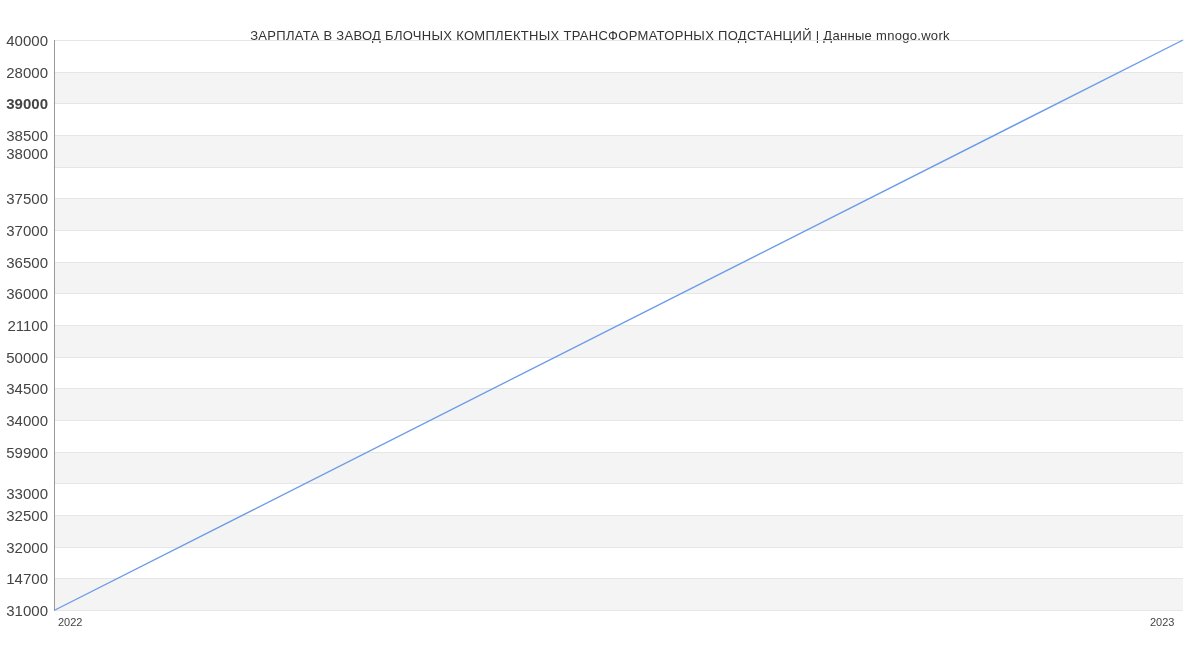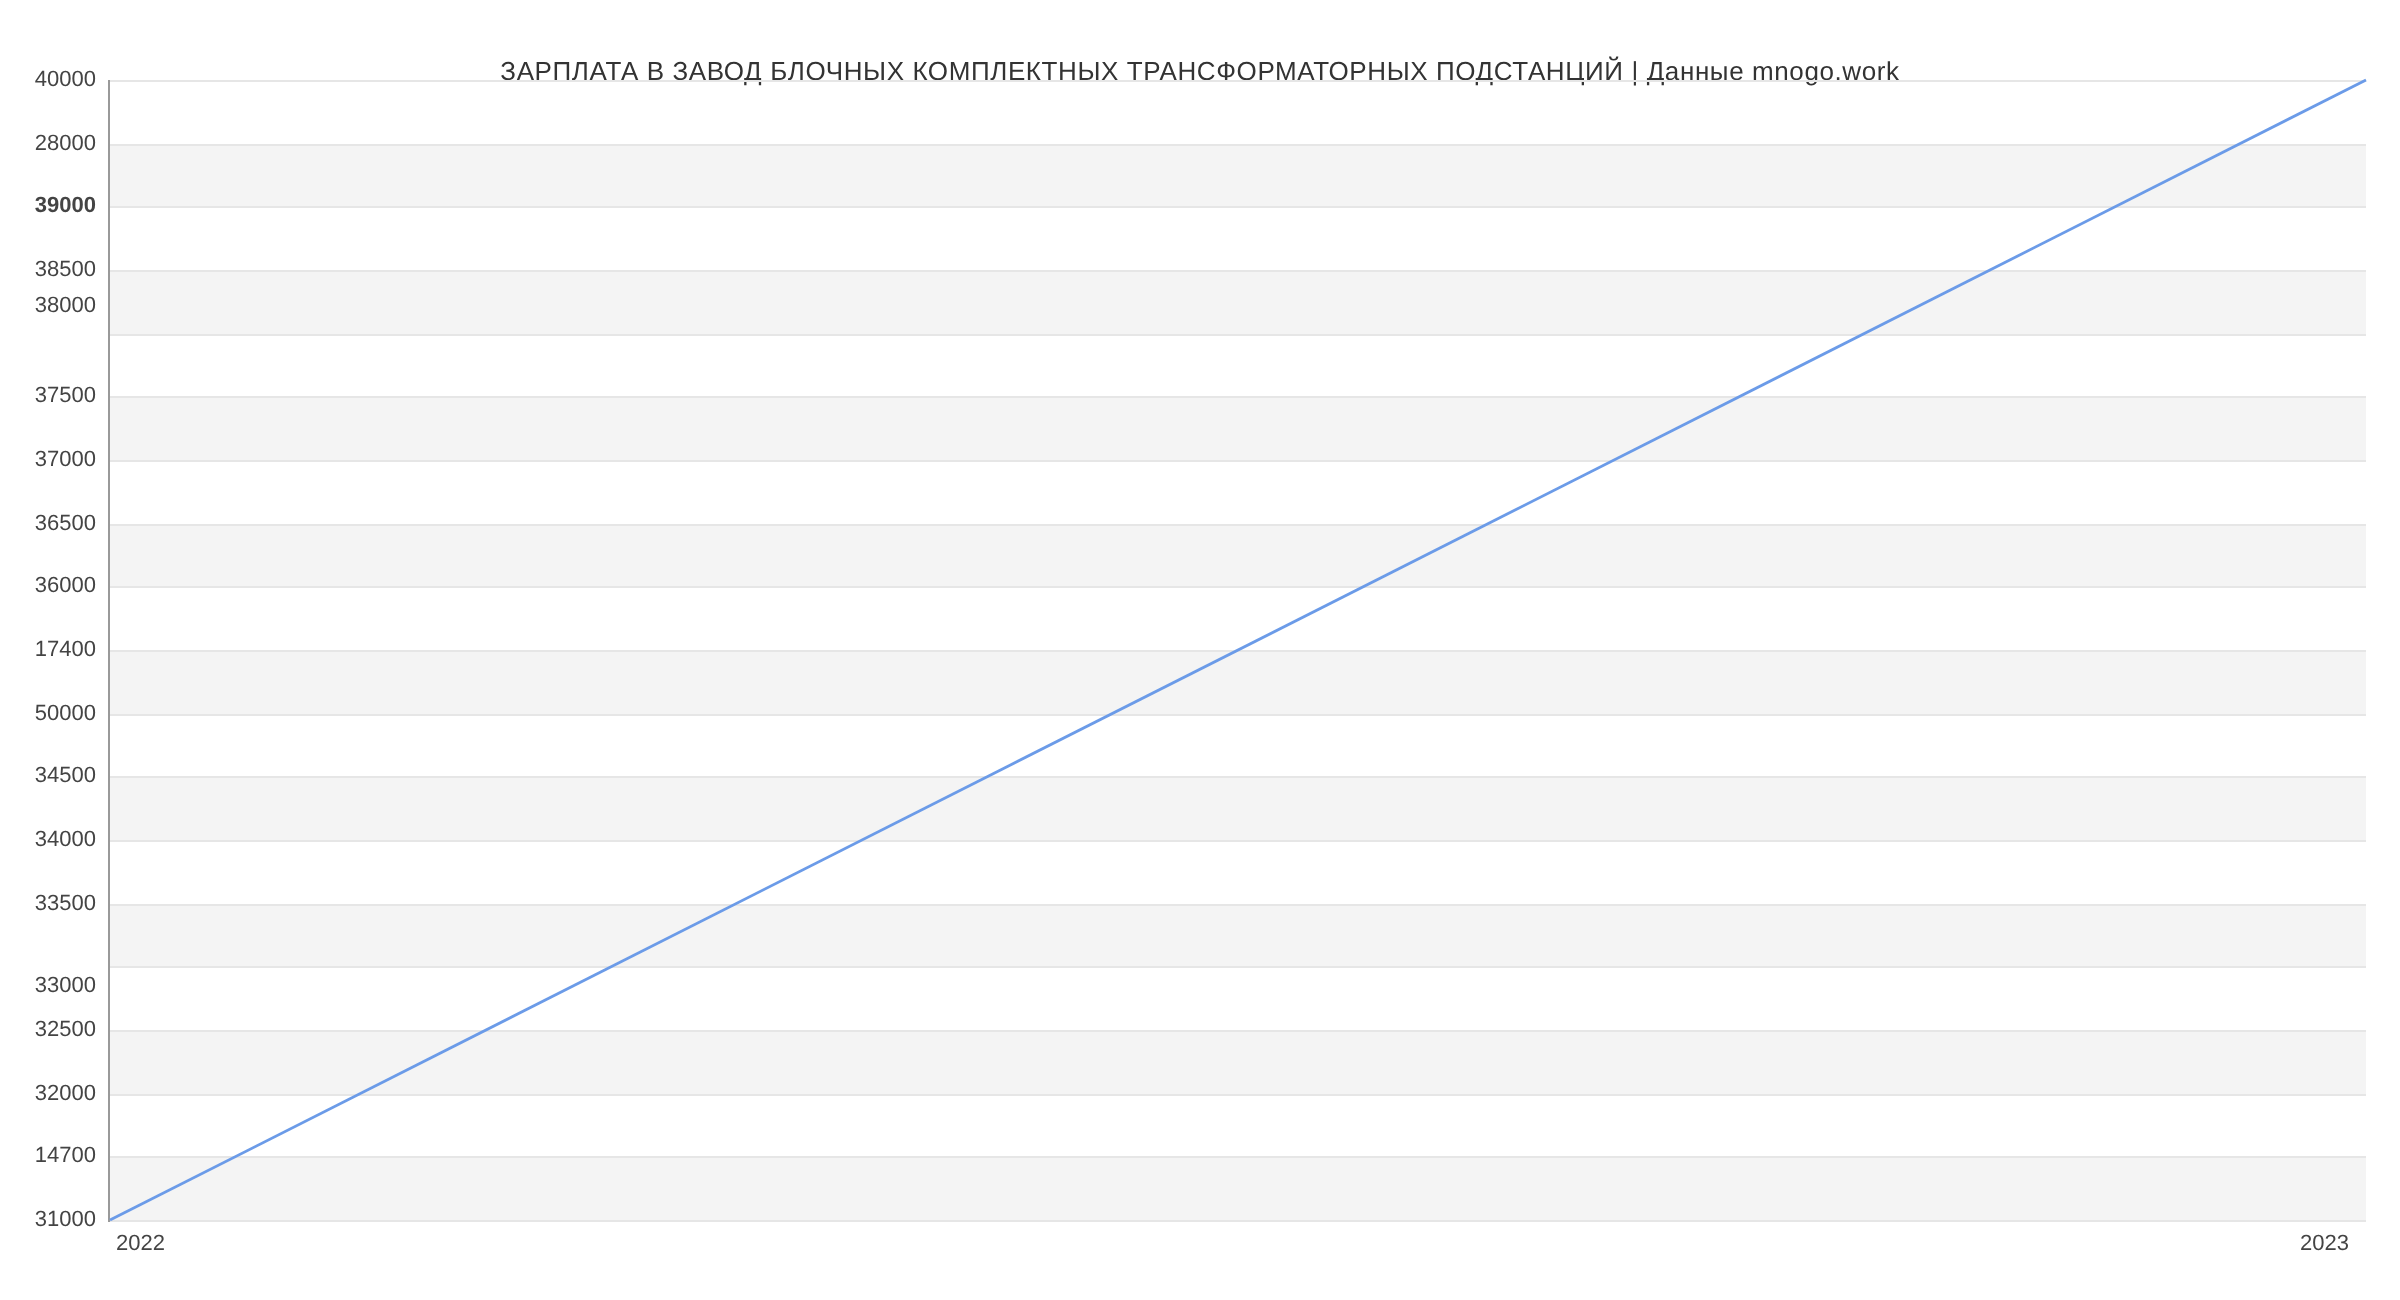--- a/index.html
+++ b/index.html
@@ -38,21 +38,21 @@
     left: 0;
     width: 100%;
     height: 1px;
     background: #e6e6e6;
   }
   .ytick {
     position: absolute;
     right: 1152px;
     width: 44px;
     text-align: right;
-    font-size: 11px;
+    font-size: 15px;
     color: #444;
     transform: translateY(-50%);
   }
   .xtick {
     position: absolute;
     bottom: 22px;
     font-size: 11px;
     color: #444;
   }
   svg.line {
@@ -101,25 +101,25 @@
     <svg class="line" viewBox="0 0 1128 570" preserveAspectRatio="none">
     <line id="data-line" stroke-width="1.4" x1="0" y1="570" x2="1128" y2="0" stroke="#6b9be8"></line>
   </svg>
 </div>
 
 <div class="ytick" style="top: 610px;">31000</div>
 <div class="ytick" style="top: 578.333px;">14700</div>
 <div class="ytick" style="top: 546.667px;">32000</div>
 <div class="ytick" style="top: 515px;">32500</div>
 <div class="ytick" style="top: 493px;">33000</div>
-<div class="ytick" style="top: 451.667px;">33500</div>
+<div class="ytick" style="top: 451.667px;">59900</div>
 <div class="ytick" style="top: 420px;">34000</div>
 <div class="ytick" style="top: 388.333px;">34500</div>
 <div class="ytick" style="top: 356.667px;">50000</div>
-<div class="ytick" style="top: 325px;">17400</div>
+<div class="ytick" style="top: 325px;">21100</div>
 <div class="ytick" style="top: 293.333px;">36000</div>
 <div class="ytick" style="top: 261.667px;">36500</div>
 <div class="ytick" style="top: 230px;">37000</div>
 <div class="ytick" style="top: 198.333px;">37500</div>
 <div class="ytick" style="top: 153px;">38000</div>
 <div class="ytick" style="top: 135px;">38500</div>
 <div class="ytick" style="top: 103.333px; font-weight: bold;">39000</div>
 <div class="ytick" style="top: 71.6667px;">28000</div>
 <div class="ytick" style="top: 40px;">40000</div>
 <div class="xtick" style="left: 58px;">2022</div>

